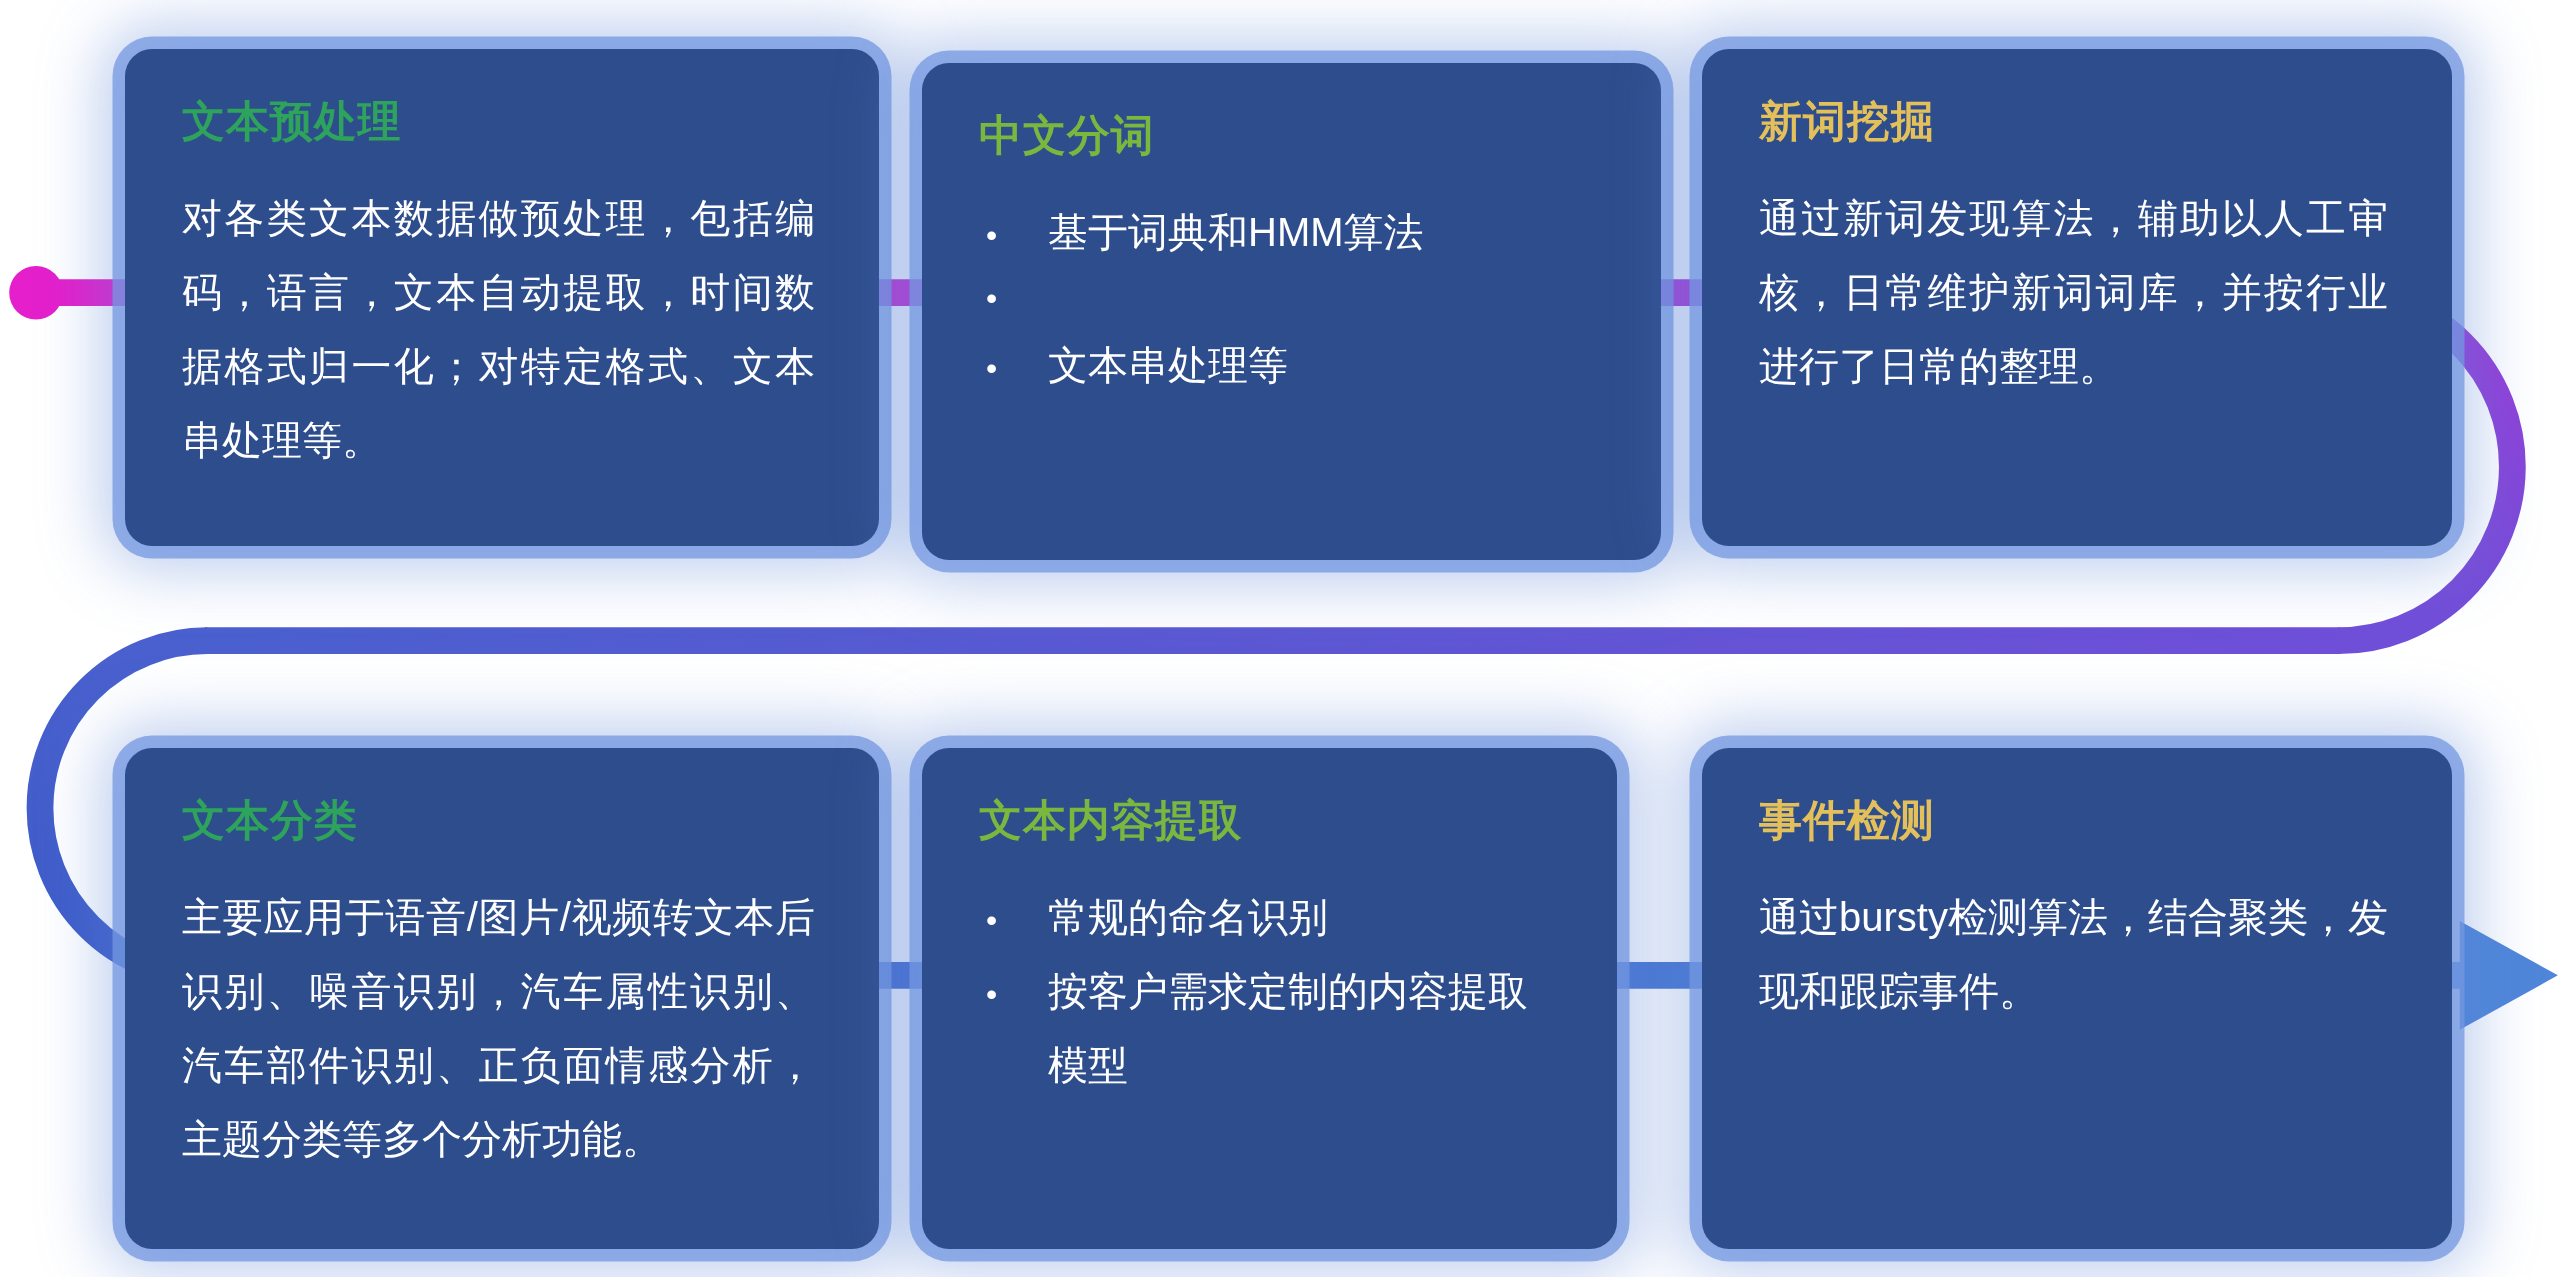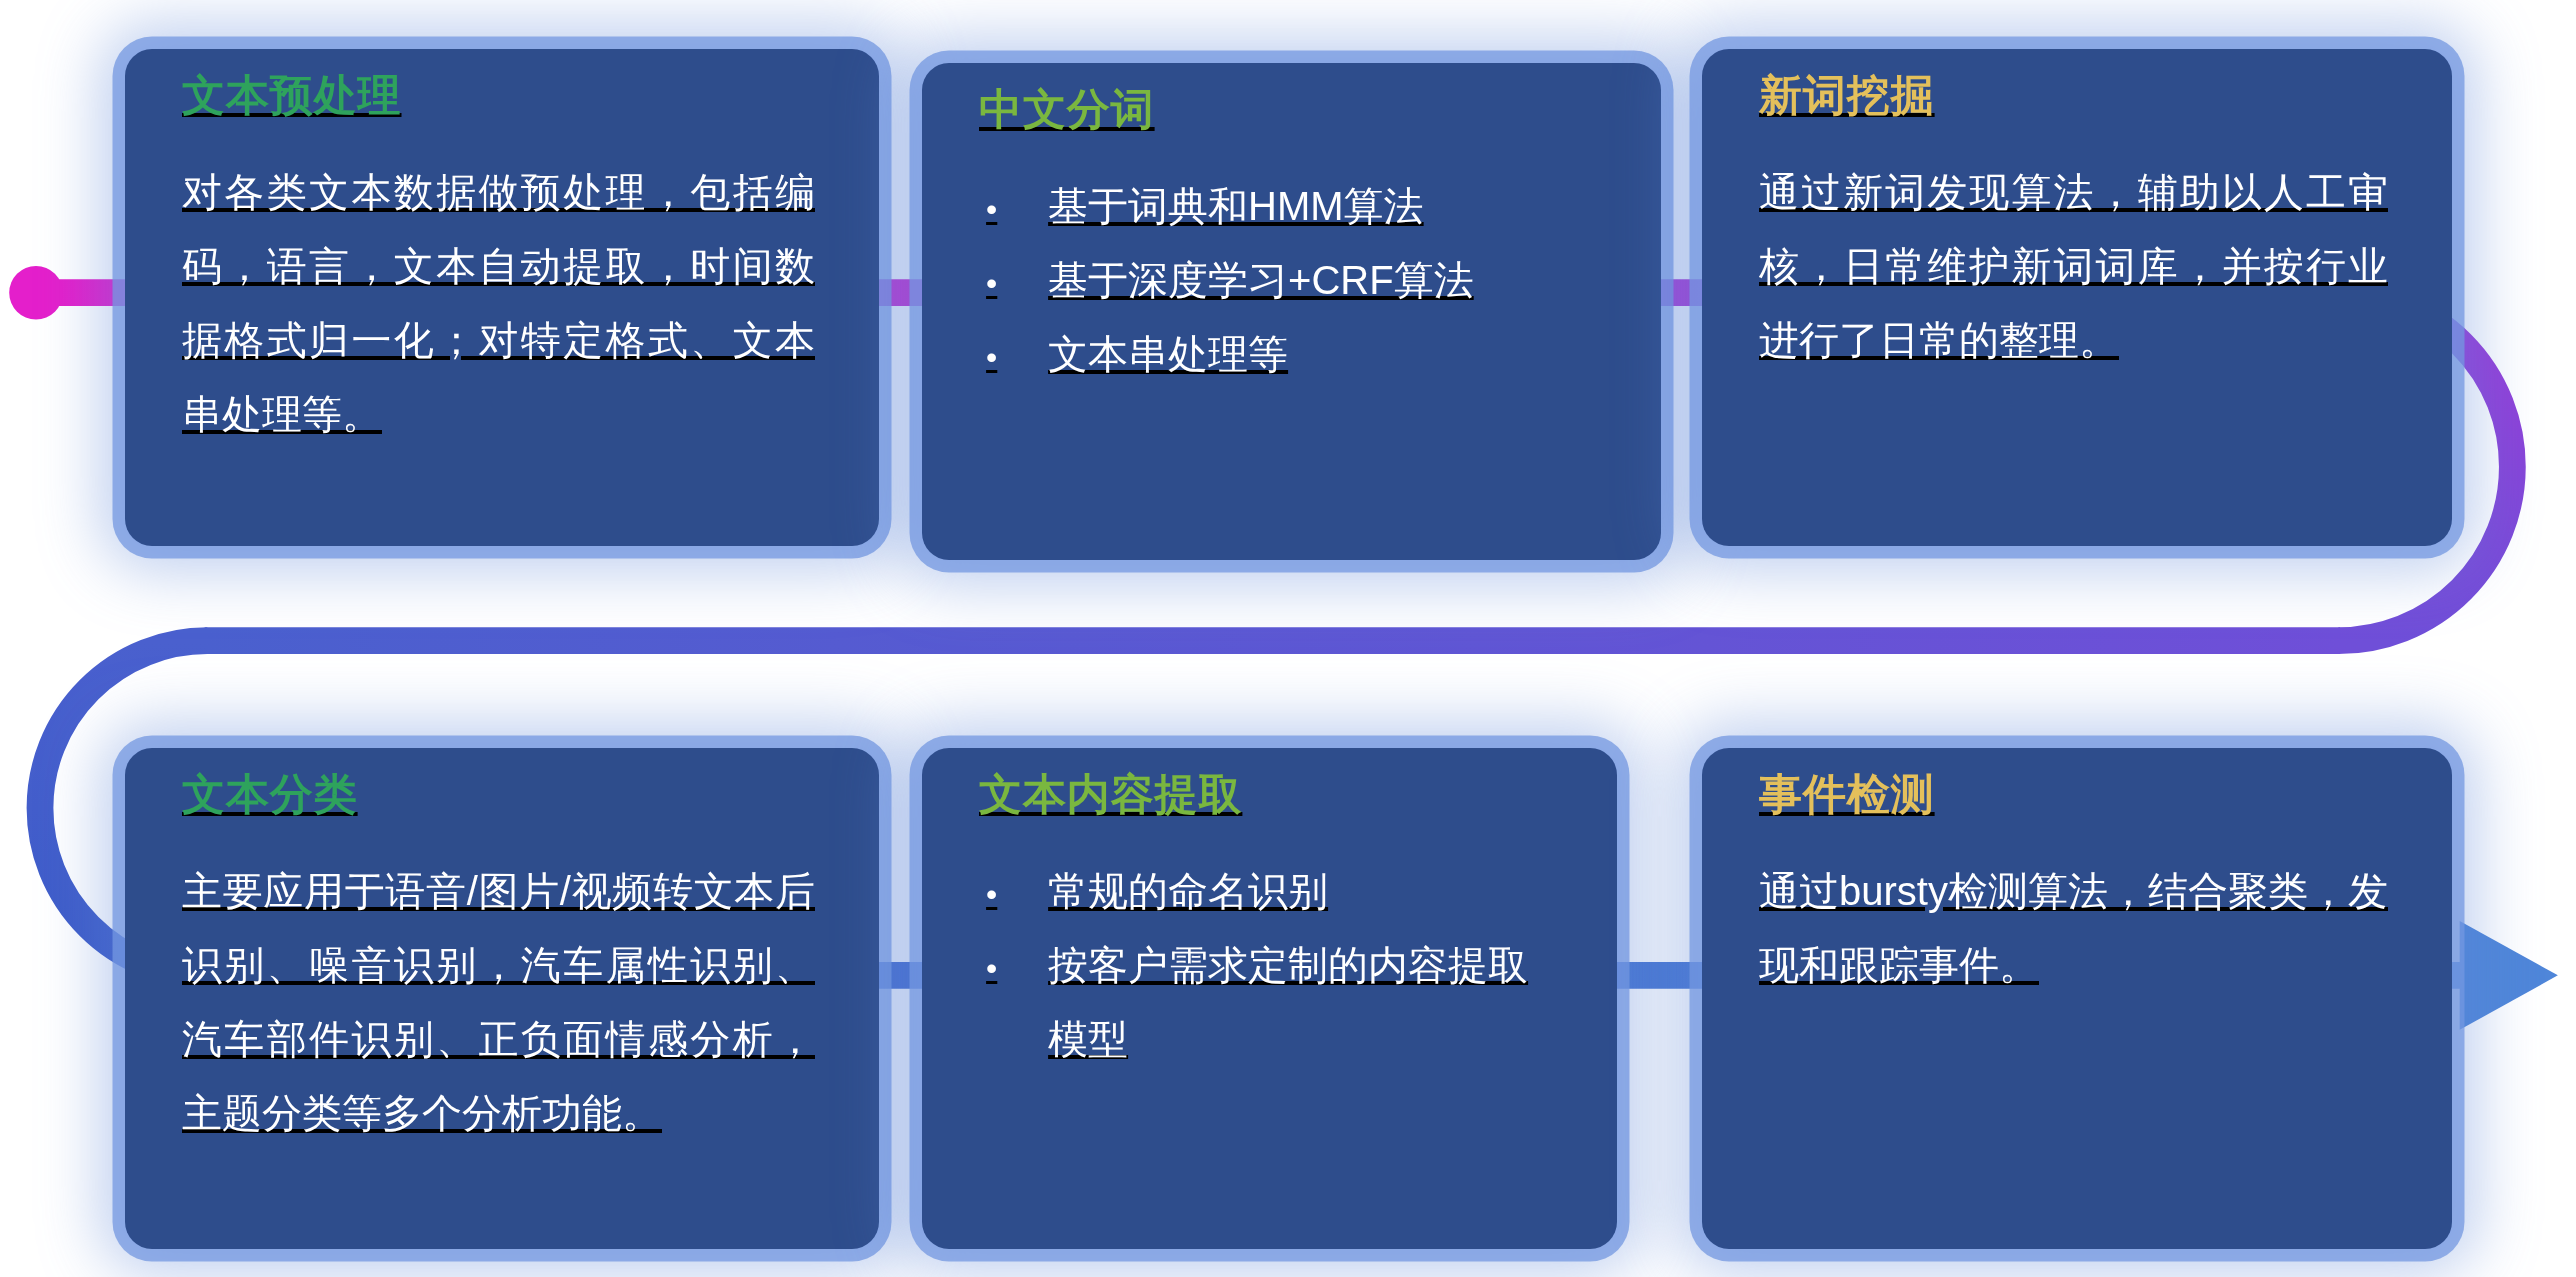--- a/index.html
+++ b/index.html
@@ -13,22 +13,21 @@
     width:2576px; height:1277px; position:relative; overflow:hidden;
     background:var(--page-bg);
     font-family:"Liberation Sans","DejaVu Sans",sans-serif;
   }
   #flow-svg { position:absolute; left:0; top:0; z-index:0; }
   .card {
     position:absolute; z-index:2; box-sizing:border-box;
     background:var(--card-bg);
     border-radius:27px;
     box-shadow: 0 0 0 12.5px var(--card-ring), 0 0 62px 25px var(--card-glow);
-    padding:18px 64px 36px 57px;
-    text-decoration:underline;
+    padding:44px 64px 36px 57px;
   }
   .card h2 {
     margin:0 0 30px 0; font-size:43px; font-weight:700; letter-spacing:0.9px;
   }
   .t-green  { color:var(--title-green); }
   .t-lime   { color:var(--title-lime); }
   .t-yellow { color:var(--title-yellow); }
   .card p {
     margin:0; font-size:40px; line-height:1.85; color:var(--body-text);
     text-align:justify;
@@ -88,21 +87,20 @@
 
 <div class="card" id="card-2">
   <h2 class="t-lime">中文分词</h2>
   <ul class="bullets">
     <li>
       <span class="b-mark">•</span>
       <span>基于词典和HMM算法</span>
     </li>
     <li>
       <span class="b-mark">•</span>
-      <span>基于深度学习+CRF算法</span>
     </li>
     <li>
       <span class="b-mark">•</span>
       <span>文本串处理等</span>
     </li>
   </ul>
 </div>
 
 <div class="card" id="card-3">
   <h2 class="t-yellow">新词挖掘</h2>

